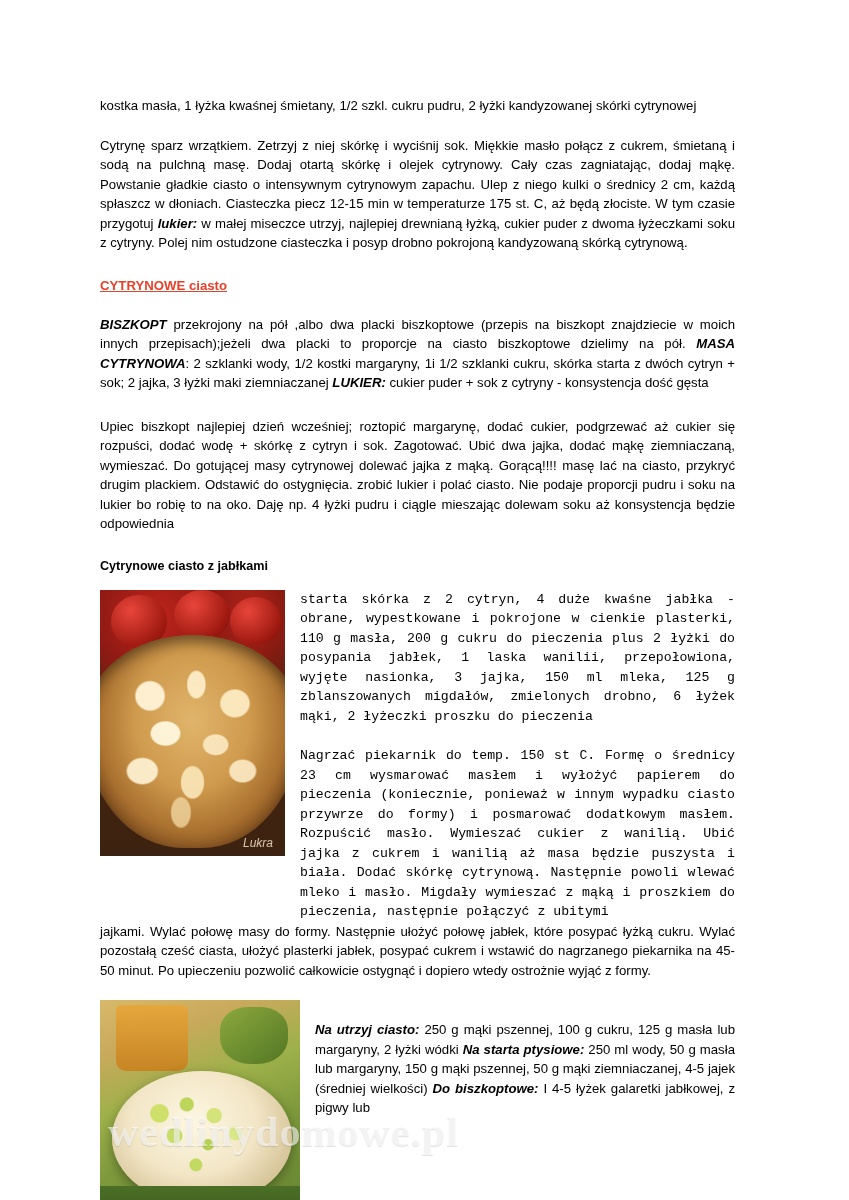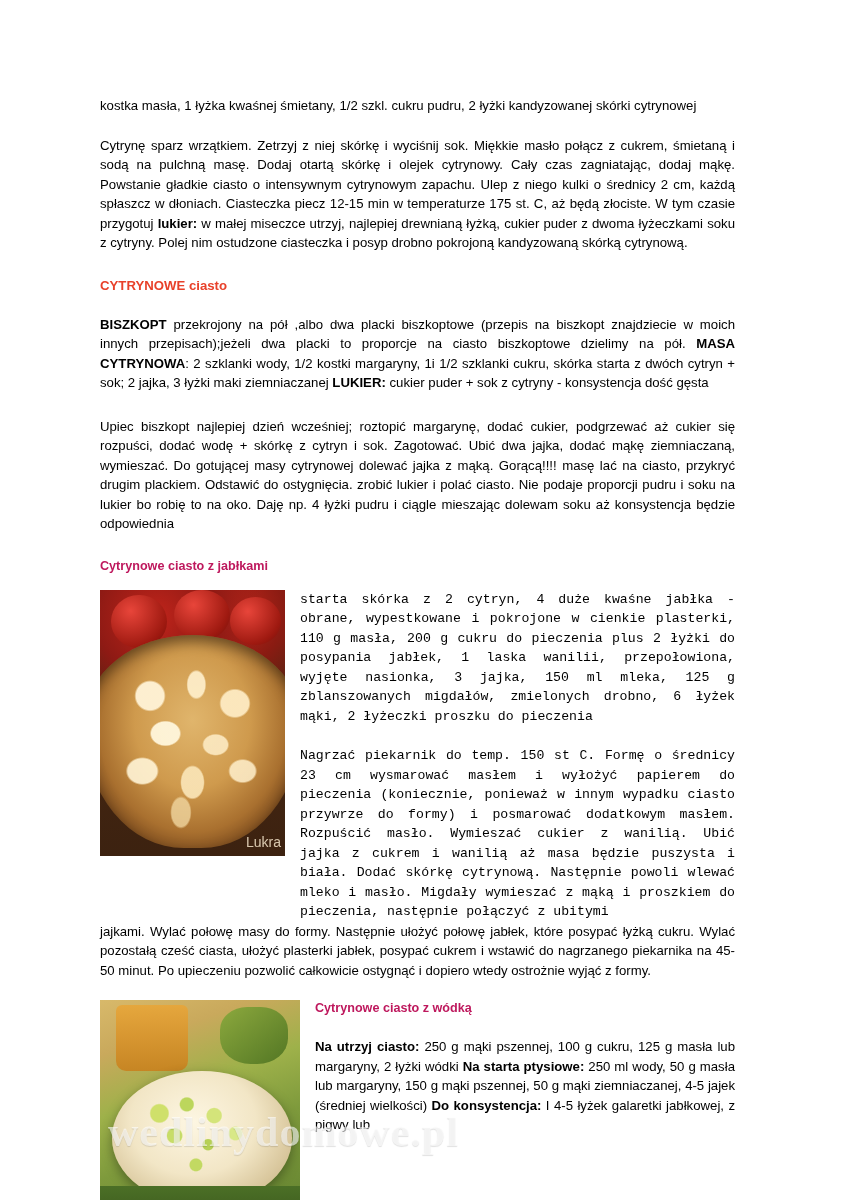--- a/index.html
+++ b/index.html
@@ -31,29 +31,30 @@
   }
   .gap-sm { height: 15px; }
   .gap-md { height: 20px; }
   .gap-lg { height: 24px; }
   .heading {
     color: #E8412A;
     font-weight: bold;
     font-size: 13.2px;
     line-height: 18px;
     margin: 0;
+    text-decoration: underline;
   }
   .heading-sub {
-    color: #be185d;
+    color: #000000;
     font-weight: bold;
     font-size: 12.6px;
     line-height: 17px;
     margin: 0;
   }
-  b { font-weight: bold; }
+  b { font-weight: bold; font-style: italic; }
 
   
   .block-apple {
     position: relative;
     min-height: 266px;
   }
   .img-apple {
     position: absolute;
     left: 0;
     top: 0;
@@ -125,23 +126,24 @@
       radial-gradient(ellipse at 76% 66%, rgba(255,240,205,.85) 0 6%, rgba(255,240,205,0) 7%),
       radial-gradient(ellipse at 44% 88%, rgba(240,214,160,.8) 0 6%, rgba(240,214,160,0) 7%);
   }
   .apple-top {
     position: absolute;
     border-radius: 50%;
     background: radial-gradient(circle at 35% 30%, #e8453a, #9e1910 70%, #6d0f09);
   }
   .sig {
     position: absolute;
-    right: 4px; bottom: 6px;
+    right: 12px; bottom: 6px;
     color: #f3e3c8;
-    font-size: 14px;
+    font-size: 12px;
+    font-style: italic;
     opacity: .85;
   }
 
   
   .vodka-bg {
     position: absolute; inset: 0;
     background:
       linear-gradient(160deg, #d8b96a 0%, #c9a95c 18%, #9eb14a 38%, #7e9a3c 58%, #5f7f2e 100%);
   }
   .vodka-plate {
@@ -262,23 +264,22 @@
       <div class="img-vodka">
         <div class="photo">
           <div class="vodka-bg"></div>
           <div class="vodka-jar"></div>
           <div class="vodka-cuke"></div>
           <div class="vodka-plate"></div>
           <div class="vodka-bottom"></div>
         </div>
       </div>
       <div class="vodka-text">
-        <p class="heading-sub">Cytrynowe ciasto z wódką</p>
         <div class="gap-md"></div>
-        <p><b>Na utrzyj ciasto:</b><span> 250 g mąki pszennej, 100 g cukru, 125 g masła lub margaryny, 2 łyżki wódki </span><b>Na starta ptysiowe:</b><span> 250 ml wody, 50 g masła lub margaryny, 150 g mąki pszennej, 50 g mąki ziemniaczanej, 4-5 jajek (średniej wielkości) </span><b>Do konsystencja:</b><span> I 4-5 łyżek galaretki jabłkowej, z pigwy lub</span></p>
+        <p><b>Na utrzyj ciasto:</b><span> 250 g mąki pszennej, 100 g cukru, 125 g masła lub margaryny, 2 łyżki wódki </span><b>Na starta ptysiowe:</b><span> 250 ml wody, 50 g masła lub margaryny, 150 g mąki pszennej, 50 g mąki ziemniaczanej, 4-5 jajek (średniej wielkości) </span><b>Do biszkoptowe:</b><span> I 4-5 łyżek galaretki jabłkowej, z pigwy lub</span></p>
       </div>
     </div>
 
   </div>
 
   <div class="watermark">wedlinydomowe.pl</div>
 
 </div>
 
 </body></html>

